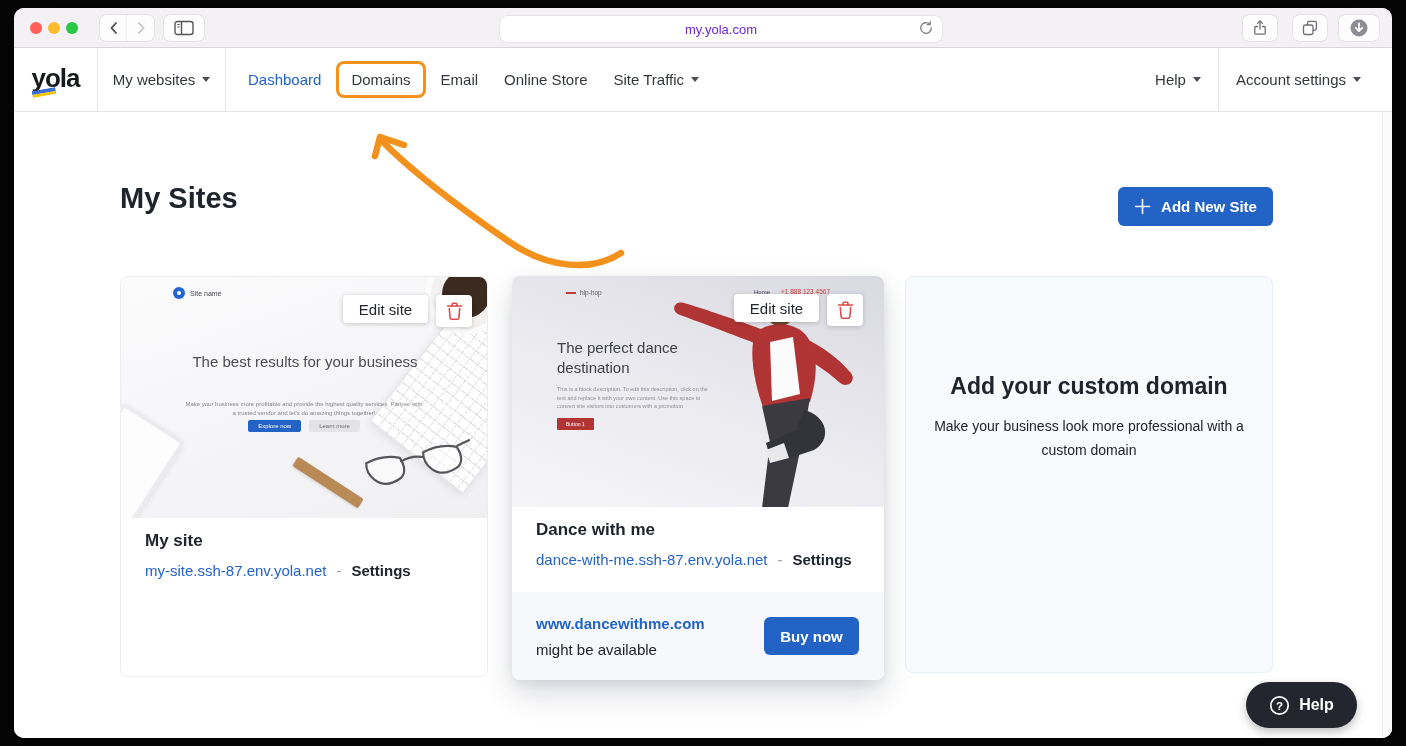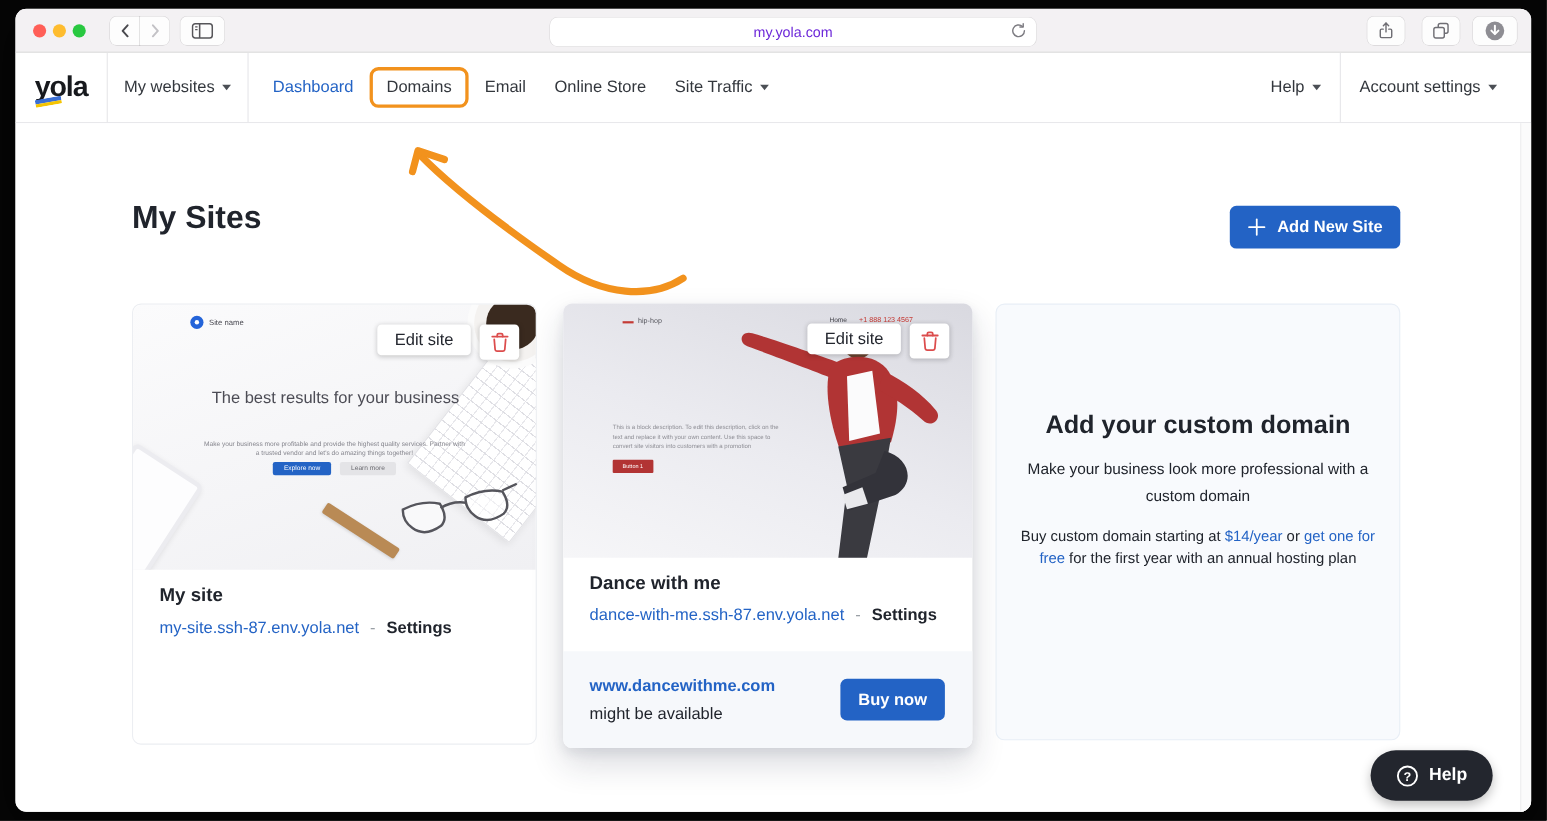--- a/index.html
+++ b/index.html
@@ -301,20 +301,21 @@
             <path d="M114 170 L 132 163 L 137 178 L 118 183 Z" fill="#e9e9ec"></path>
           </svg>
           <div class="p2-header">
             <span class="p2-dash"></span>
             <span class="p2-brand">hip-hop</span>
           </div>
           <div class="p2-topright">
             <span class="p2-home">Home</span>
             <span class="p2-phone">+1 888 123 4567</span>
           </div>
+          <div class="p2-heading">The perfect dance destination</div>
           <div class="p2-body">This is a block description. To edit this description, click on the text and replace it with your own content. Use this space to convert site visitors into customers with a promotion</div>
           <span class="p2-btn">Button 1</span>
           <div class="overlay-actions">
             <button class="edit-btn">Edit site</button>
             <button class="trash-btn">
               <svg width="19" height="20" viewBox="0 0 19 20">
                   <path d="M2.5 5 h14" stroke="#dc4c4c" stroke-width="1.6" stroke-linecap="round"></path>
                   <path d="M7 5 V3.6 a1.4 1.4 0 0 1 1.4 -1.4 h2.2 a1.4 1.4 0 0 1 1.4 1.4 V5" fill="none" stroke="#dc4c4c" stroke-width="1.6" stroke-linecap="round"></path>
                   <path d="M4.3 7.5 l.8 9.2 a1.6 1.6 0 0 0 1.6 1.5 h5.6 a1.6 1.6 0 0 0 1.6 -1.5 l.8 -9.2" fill="none" stroke="#dc4c4c" stroke-width="1.6" stroke-linecap="round" stroke-linejoin="round"></path>
                 </svg>
@@ -334,23 +335,20 @@
             <div class="offer-domain">www.dancewithme.com</div>
             <div class="offer-note">might be available</div>
           </div>
           <button class="buy-btn">Buy now</button>
         </div>
       </div>
 
       <div class="card card3">
         <div class="custom-title">Add your custom domain</div>
         <div class="custom-sub">Make your business look more professional with a custom domain</div>
-        <div class="custom-note">
-          <span>Buy custom domain starting at </span><a class="lnk">$14/year</a><span> or </span><a class="lnk">get one for free</a><span> for the first year with an annual hosting plan</span>
-        </div>
       </div>
 
       <button class="help-pill">
         <svg width="21" height="21" viewBox="0 0 21 21">
             <circle cx="10.5" cy="10.5" r="8.7" fill="none" stroke="#fff" stroke-width="1.7"></circle>
             <text x="10.5" y="14.6" text-anchor="middle" font-size="11.5" font-weight="bold" fill="#fff" font-family="Liberation Sans, sans-serif">?</text>
           </svg>
         <span>Help</span>
       </button>
     </div>

